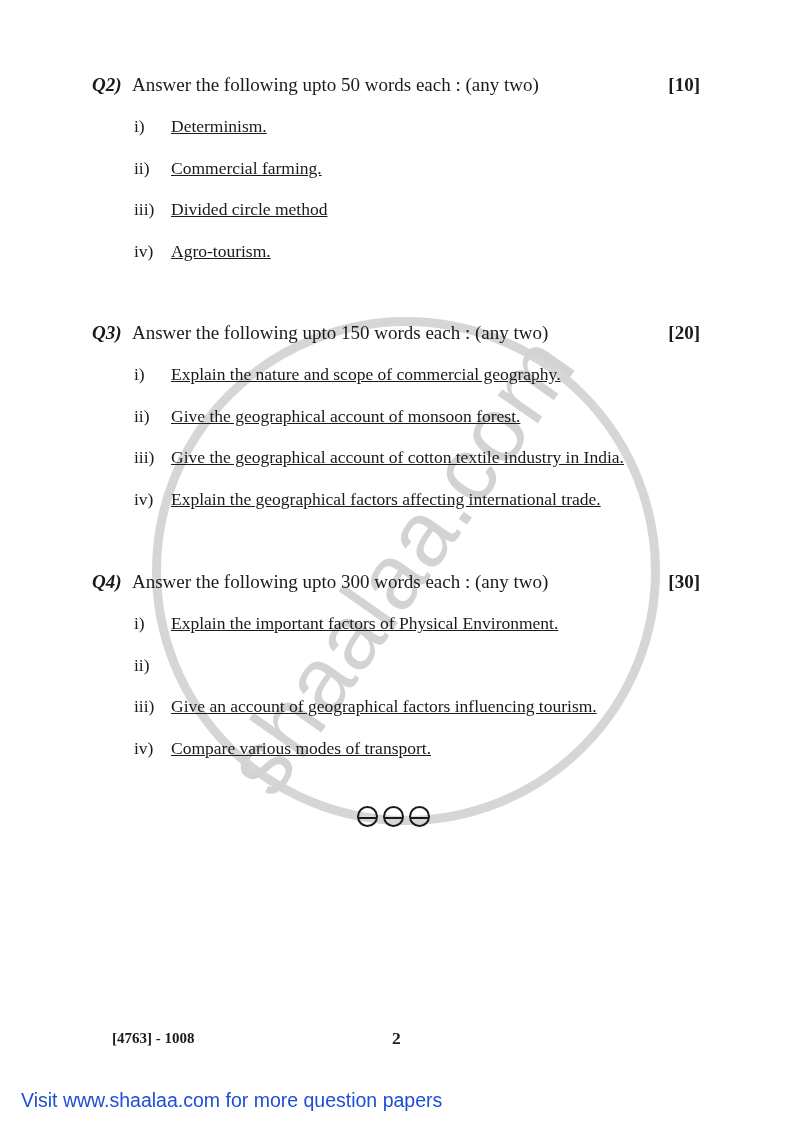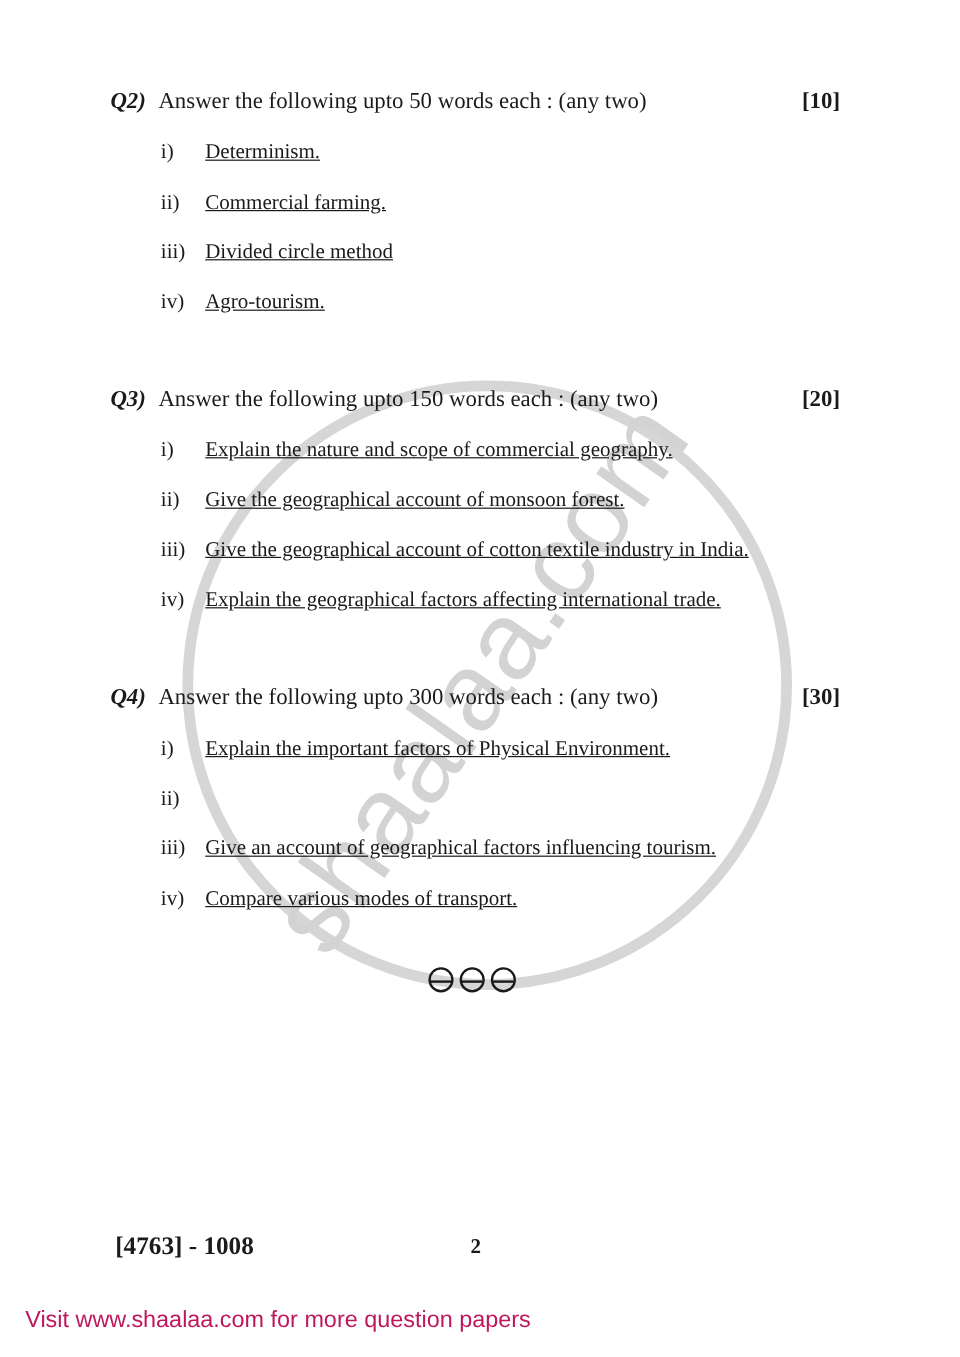--- a/index.html
+++ b/index.html
@@ -120,42 +120,42 @@
       content: "";
       position: absolute;
       left: 0;
       right: 0;
       top: 8.5px;
       height: 2px;
       background: #1a1a1a;
     }
     .footer-code {
       position: absolute;
-      left: 96px;
+      left: 112px;
       top: 1026px;
-      font-size: 21px;
+      font-size: 15px;
       font-weight: bold;
       line-height: 24px;
     }
     .footer-page {
       position: absolute;
       left: 392px;
       top: 1026px;
       font-size: 17.5px;
       font-weight: bold;
       line-height: 24px;
     }
     .visit-banner {
       position: absolute;
       left: 21px;
       top: 1088px;
       font-family: "Liberation Sans", "DejaVu Sans", sans-serif;
       font-size: 19.5px;
       line-height: 24px;
-      color: #be185d;
+      color: #1d4ed8;
       white-space: nowrap;
     }
   </style>
 </head>
 <body>
 
 <div class="page">
 
   <div class="watermark-circle"></div>
   <div class="watermark-text">shaalaa.com</div>

